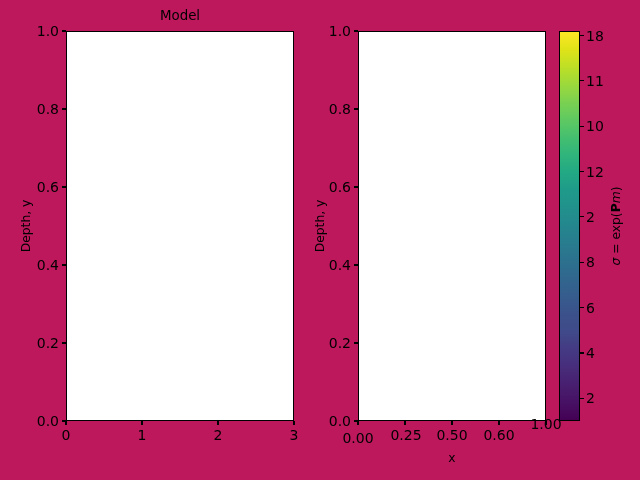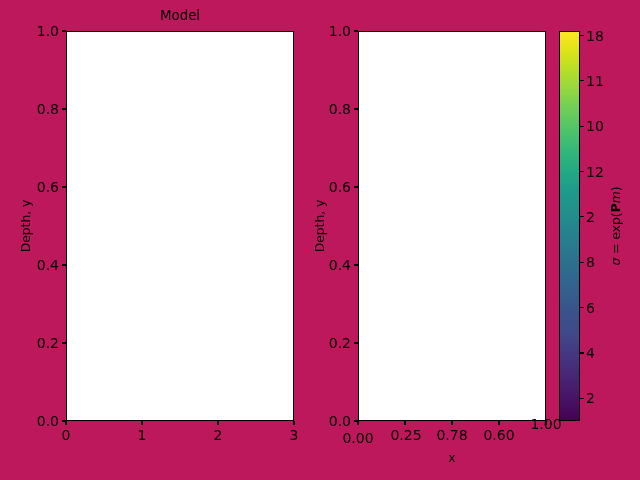--- a/index.html
+++ b/index.html
@@ -246,21 +246,21 @@
     </div>
 
   <div class="axes-frame" id="property-axes"></div>
 
   <div id="prop-xticks">
       <div class="tick-mark x" style="left: 357.45px; top: 421px;"></div>
       <div class="tick-label x" style="left: 358px; top: 430px;">0.00</div>
       <div class="tick-mark x" style="left: 404.45px; top: 421px;"></div>
       <div class="tick-label x" style="left: 406px; top: 427px;">0.25</div>
       <div class="tick-mark x" style="left: 451.45px; top: 421px;"></div>
-      <div class="tick-label x" style="left: 452px; top: 427px;">0.78</div>
+      <div class="tick-label x" style="left: 452px; top: 427px;">0.50</div>
       <div class="tick-mark x" style="left: 498.45px; top: 421px;"></div>
       <div class="tick-label x" style="left: 499px; top: 427px;">0.60</div>
       <div class="tick-mark x" style="left: 545.45px; top: 421px;"></div>
       <div class="tick-label x" style="left: 546px; top: 416px;">1.00</div>
     </div>
   <div id="prop-yticks">
       <div class="tick-mark y" style="left: 354.4px; top: 420.45px;"></div>
       <div class="tick-label y" style="left: 296px; width: 55px; top: 421px;">0.0</div>
       <div class="tick-mark y" style="left: 354.4px; top: 342.45px;"></div>
       <div class="tick-label y" style="left: 296px; width: 55px; top: 343px;">0.2</div>

